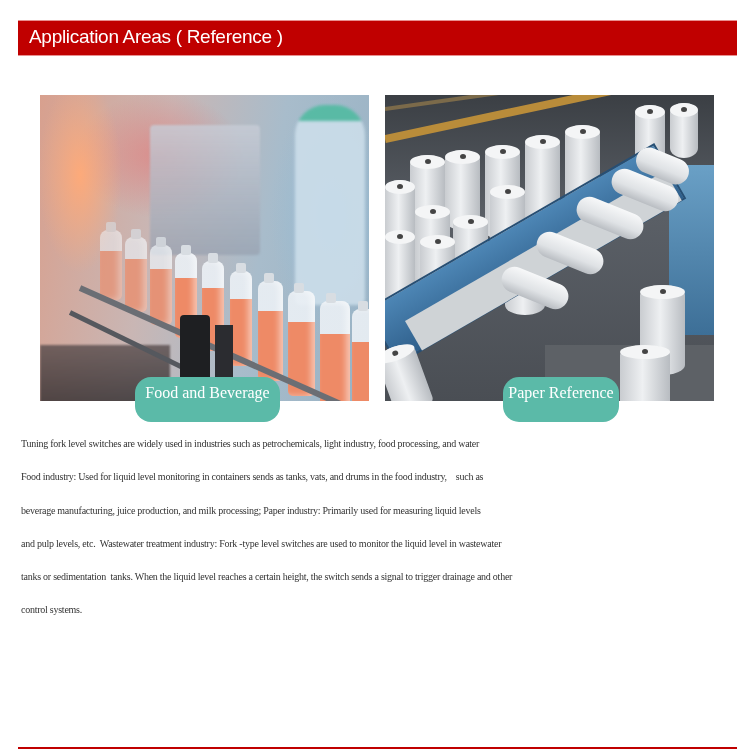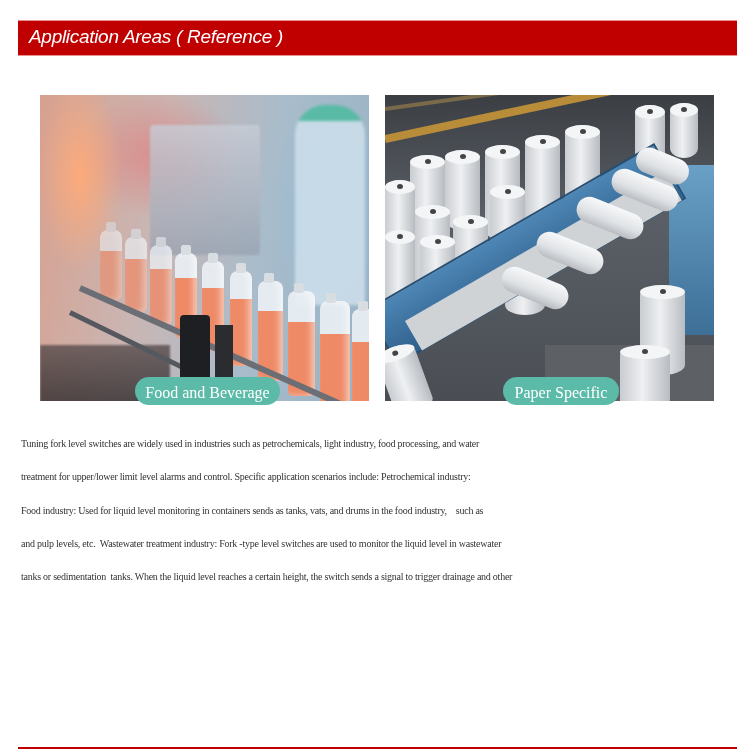--- a/index.html
+++ b/index.html
@@ -17,21 +17,20 @@
     .header-bar {
       position: absolute;
       left: 18px;
       top: 20px;
       width: 719px;
       height: 36px;
       background: #c00000;
       border-top: 1px solid #e89090;
       border-bottom: 1px solid #e89090;
       box-sizing: border-box;
-      font-style: italic;
     }
     .header-title {
       position: absolute;
       left: 11px;
       top: 5px;
       color: #ffffff;
       font-family: "Liberation Sans", sans-serif;
       font-size: 19px;
       letter-spacing: -0.3px;
       white-space: pre;
@@ -174,21 +173,21 @@
       background: linear-gradient(180deg, #6aa0c6, #3d6f97);
     }
     .paper-floor {
       position: absolute; left: 160px; top: 250px; width: 180px; height: 70px;
       background: #5d6166;
     }
 
     .pill {
       position: absolute;
       top: 377px;
-      height: 28px;
+      height: 45px;
       border-radius: 16px;
       background: #5bbaa8;
       color: #ffffff;
       font-family: "Liberation Serif", serif;
       font-size: 16px;
       line-height: 32px;
       text-align: center;
       white-space: nowrap;
     }
     .pill-left { left: 135px; width: 145px; }
@@ -272,23 +271,24 @@
   <div class="hroll" style="left:150px;top:145px"></div>
   <div class="hroll" style="left:190px;top:110px"></div>
   <div class="hroll" style="left:225px;top:82px"></div>
   <div class="hroll" style="left:250px;top:58px;width:55px"></div>
   <div class="roll" style="left:255px;top:190px;width:45px;height:90px"></div>
   <div class="roll" style="left:235px;top:250px;width:50px;height:70px"></div>
   <div class="roll" style="left:0px;top:250px;width:40px;height:70px;transform:rotate(-20deg)"></div>
 </div>
 
 <div class="pill pill-left">Food and Beverage</div>
-<div class="pill pill-right">Paper Specific</div>
+<div class="pill pill-right">Paper Reference</div>
 
 <div class="body-text">
   <div class="body-line">Tuning fork level switches are widely used in industries such as petrochemicals, light industry, food processing, and water</div>
-  <div class="body-line">treatment for upper/lower limit level alarms and control. Specific application scenarios include: Petrochemical industry:</div>
   <div class="body-line">Food industry: Used for liquid level monitoring in containers sends as tanks, vats, and drums in the food industry,    such as</div>
+  <div class="body-line">beverage manufacturing, juice production, and milk processing; Paper industry: Primarily used for measuring liquid levels</div>
   <div class="body-line">and pulp levels, etc.  Wastewater treatment industry: Fork -type level switches are used to monitor the liquid level in wastewater</div>
   <div class="body-line">tanks or sedimentation  tanks. When the liquid level reaches a certain height, the switch sends a signal to trigger drainage and other</div>
+  <div class="body-line">control systems.</div>
 </div>
 
 <div class="bottom-rule"></div>
 
 </body></html>

